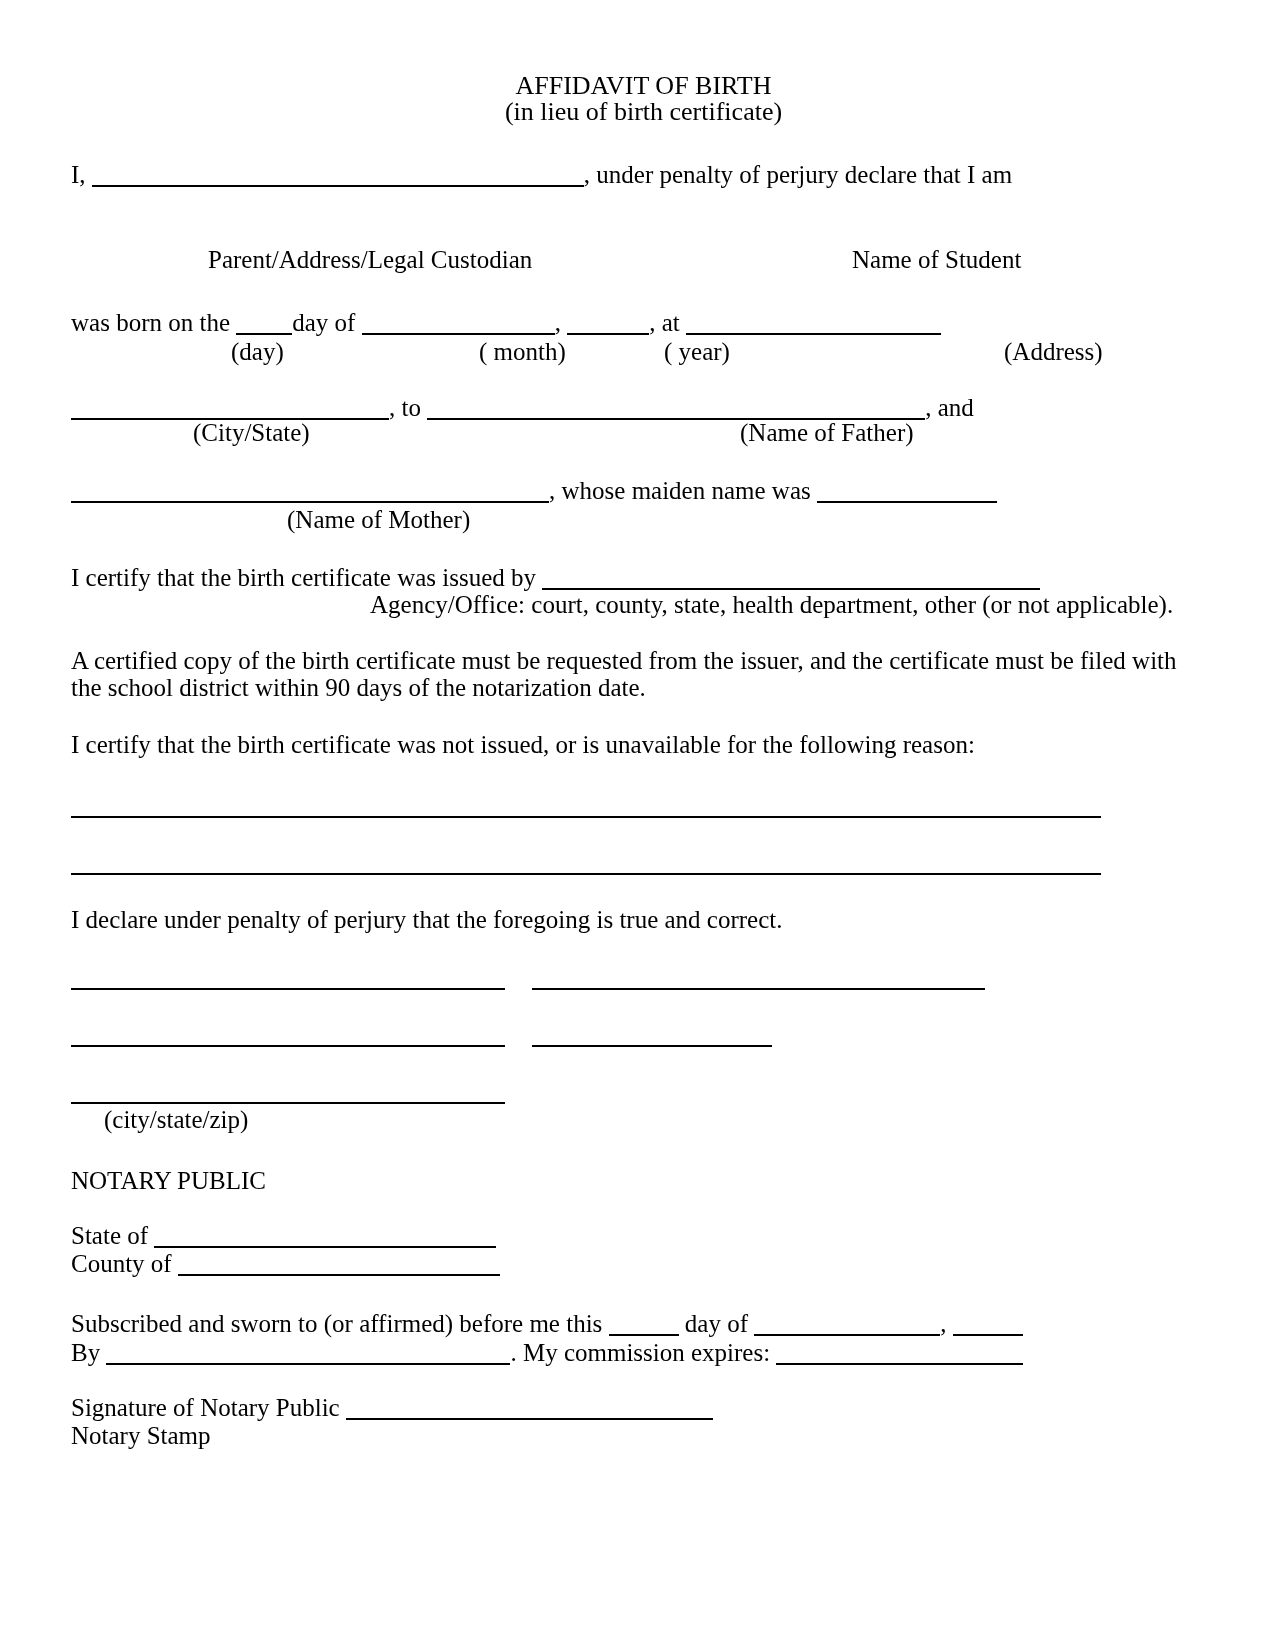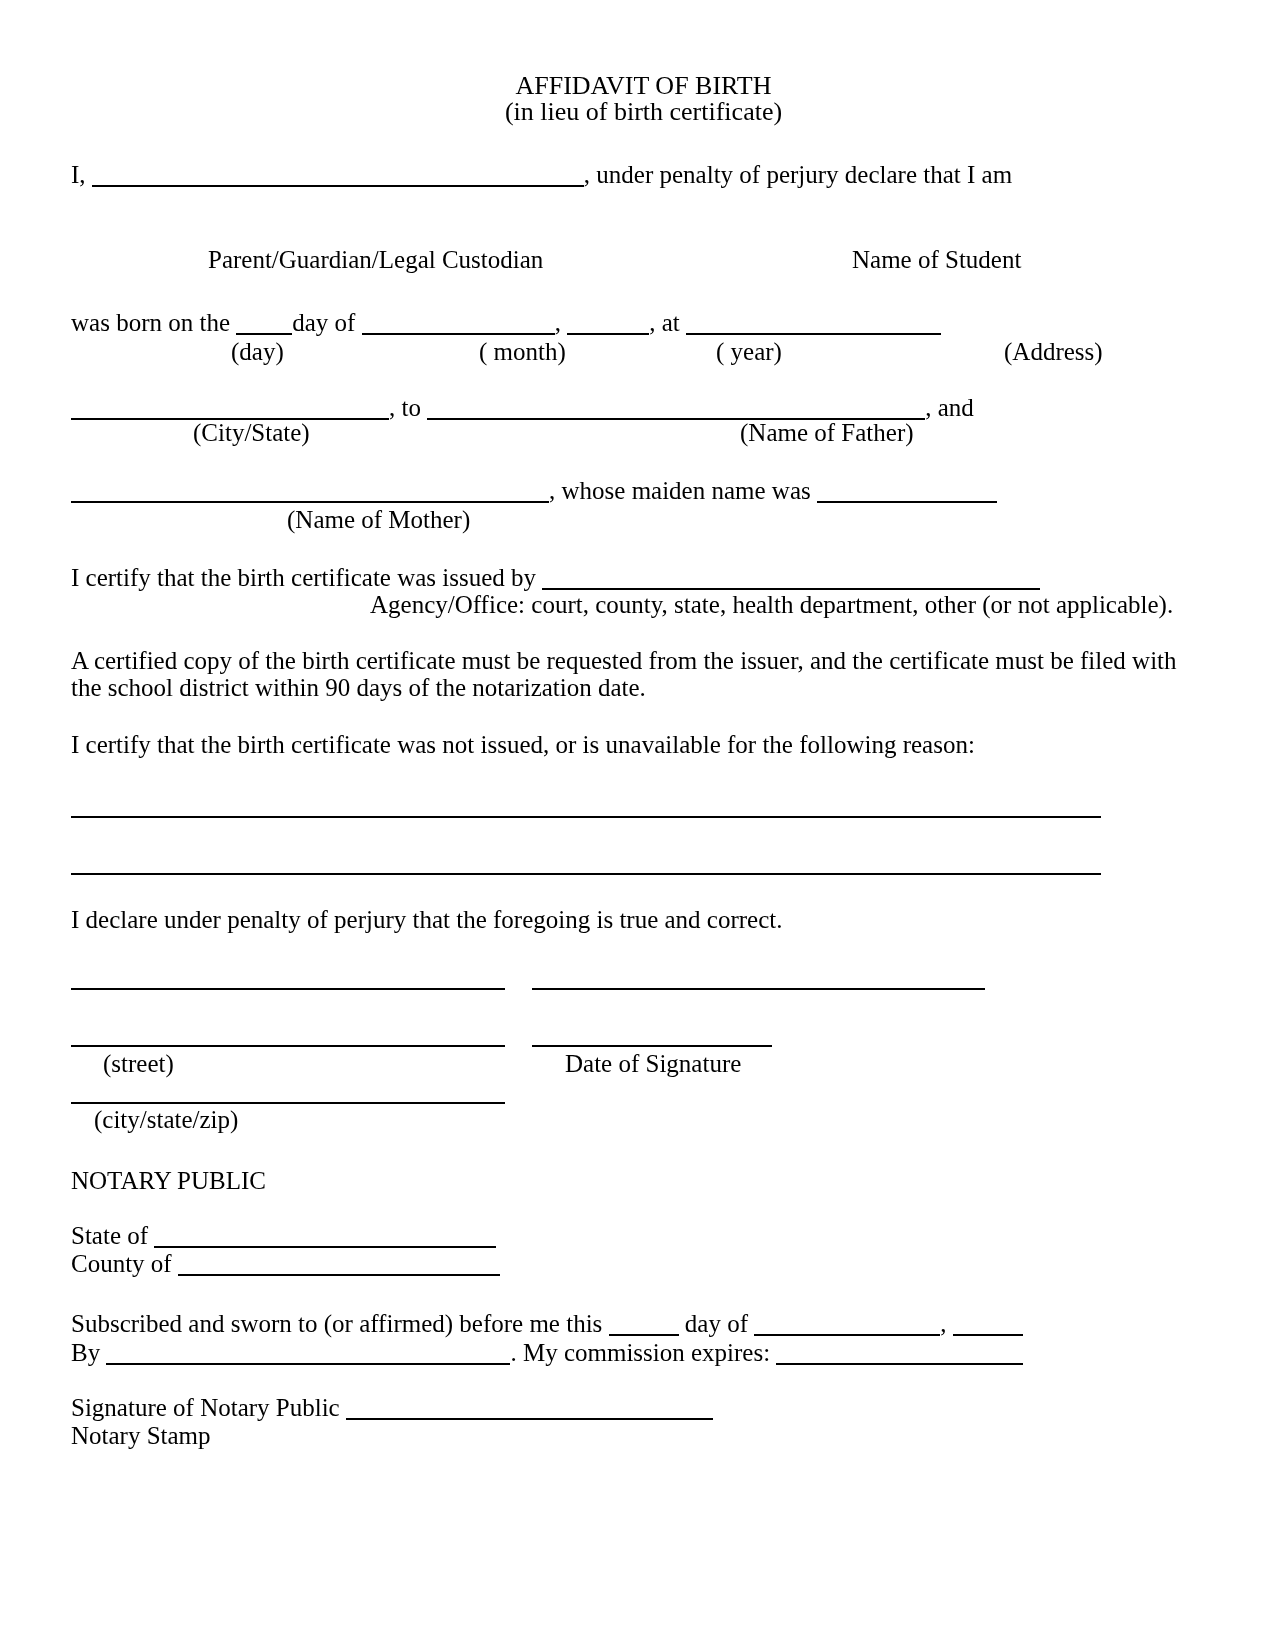--- a/index.html
+++ b/index.html
@@ -38,35 +38,35 @@
     <div>AFFIDAVIT OF BIRTH</div>
     <div>(in lieu of birth certificate)</div>
   </div>
 
   <div class="line" style="top:160px">
     <span>I,</span>
     <span class="blank" style="width:492px"></span><span>, under penalty of perjury declare that I am</span>
   </div>
 
   <div class="labelrow" style="top:246px">
-    <span style="left:208px">Parent/Guardian/Legal Custodian</span>
+    <span style="left:208px">Parent/Address/Legal Custodian</span>
     <span style="left:852px">Name of Student</span>
   </div>
 
   <div class="line" style="top:308px">
     <span>was born on the</span>
     <span class="blank" style="width:56px"></span><span>day of</span>
     <span class="blank" style="width:193px"></span><span>,</span>
     <span class="blank" style="width:82px"></span><span>, at</span>
     <span class="blank" style="width:255px"></span>
   </div>
   <div class="labelrow" style="top:338px">
     <span style="left:231px">(day)</span>
     <span style="left:479px">( month)</span>
-    <span style="left:716px">( year)</span>
+    <span style="left:664px">( year)</span>
     <span style="left:1004px">(Address)</span>
   </div>
 
   <div class="line" style="top:393px">
     <span class="blank" style="width:318px;margin-left:0"></span><span>, to</span>
     <span class="blank" style="width:498px"></span><span>, and</span>
   </div>
   <div class="labelrow" style="top:419px">
     <span style="left:193px">(City/State)</span>
     <span style="left:740px">(Name of Father)</span>
@@ -104,28 +104,24 @@
 
   <div class="line" style="top:905px">
     <span>I declare under penalty of perjury that the foregoing is true and correct.</span>
   </div>
 
   <div class="rule" style="top:988px;left:71px;width:434px"></div>
   <div class="rule" style="top:988px;left:532px;width:453px"></div>
 
   <div class="rule" style="top:1045px;left:71px;width:434px"></div>
   <div class="rule" style="top:1045px;left:532px;width:240px"></div>
-  <div class="labelrow" style="top:1050px">
-    <span style="left:103px">(street)</span>
-    <span style="left:565px">Date of Signature</span>
-  </div>
 
   <div class="rule" style="top:1102px;left:71px;width:434px"></div>
   <div class="labelrow" style="top:1106px">
-    <span style="left:94px">(city/state/zip)</span>
+    <span style="left:104px">(city/state/zip)</span>
   </div>
 
   <div class="line" style="top:1166px">
     <span>NOTARY PUBLIC</span>
   </div>
 
   <div class="line" style="top:1249px">
     <span>County of</span>
     <span class="blank" style="width:322px"></span>
   </div>

